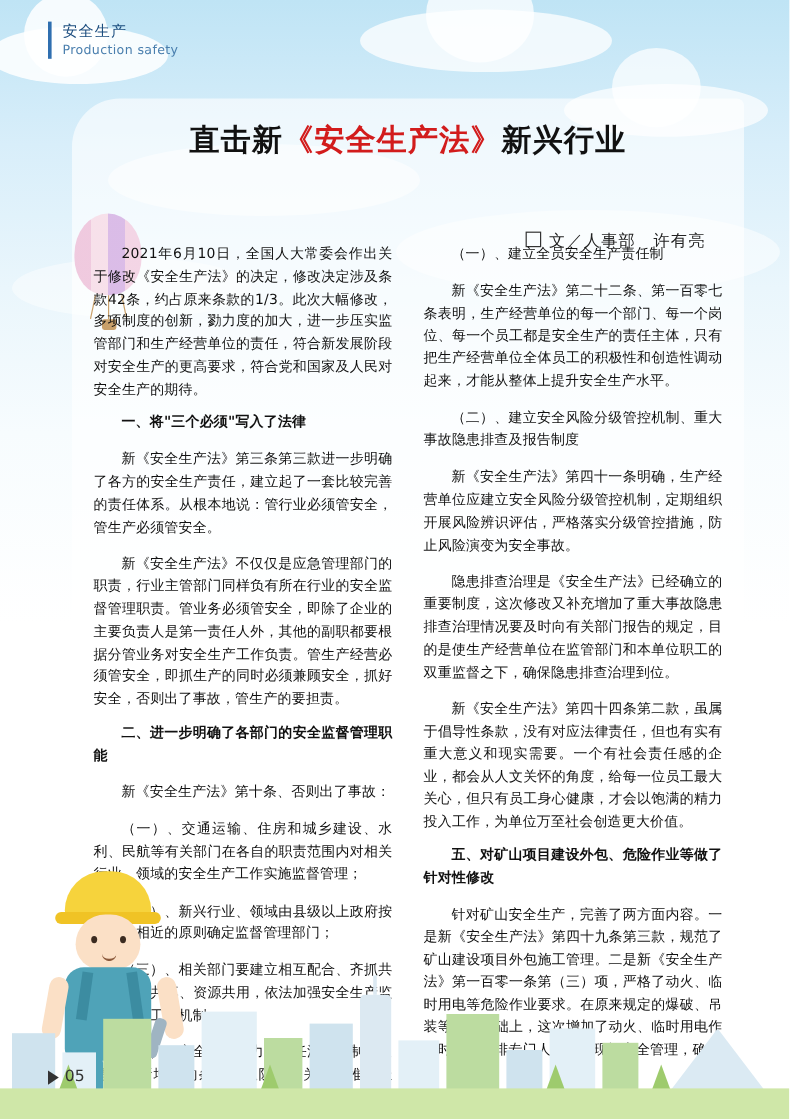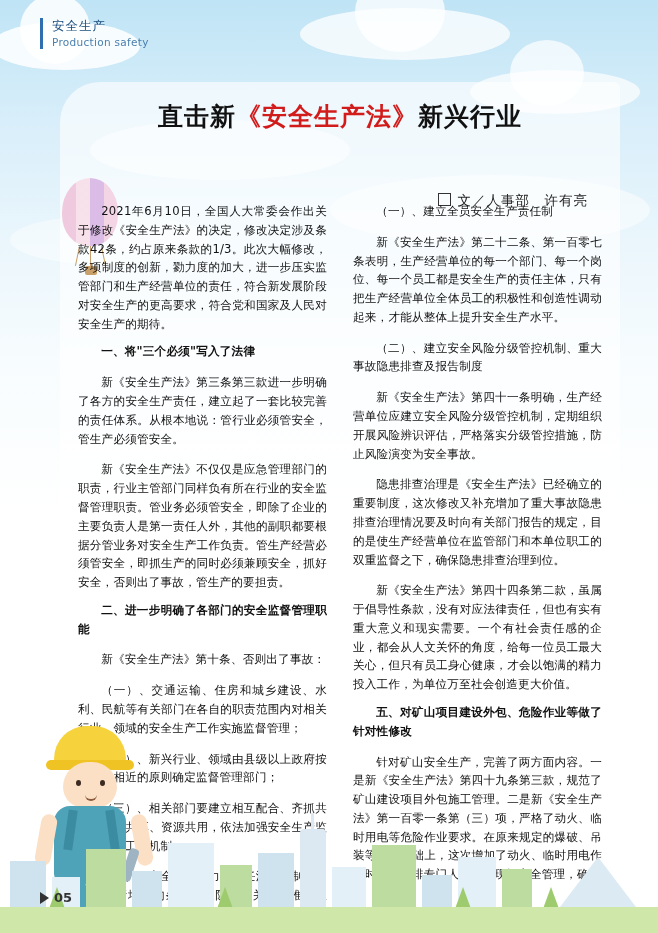--- a/index.html
+++ b/index.html
@@ -111,21 +111,21 @@
   .skyline .ground{position:absolute;bottom:0;left:0;width:658px;height:26px;background:#cfe7a8;}
   .bld{position:absolute;bottom:18px;background:#cfe3ee;}
   .bld.g{background:#bcdca0;}
   .bld.w{background:#e3f0f7;}
   .tower{position:absolute;bottom:18px;left:300px;width:26px;height:86px;background:#dce9f2;border-radius:4px;}
   .tower:after{content:"";position:absolute;left:11px;top:-20px;width:3px;height:20px;background:#dce9f2;}
   .mount{position:absolute;bottom:18px;right:16px;width:0;height:0;border-left:44px solid transparent;border-right:44px solid transparent;border-bottom:58px solid #dbeaf3;}
   .tree{position:absolute;bottom:16px;width:0;height:0;border-left:11px solid transparent;border-right:11px solid transparent;border-bottom:30px solid #9ecb6d;}
 
   
-  .pagenum{position:absolute;left:40px;bottom:28px;display:flex;align-items:center;gap:5px;color:#333;font-size:13px;font-weight:bold;}
+  .pagenum{position:absolute;left:40px;bottom:28px;display:flex;align-items:center;gap:5px;color:#333;font-size:13px;}
   .pagenum .tri{width:0;height:0;border-top:6px solid transparent;border-bottom:6px solid transparent;border-left:9px solid #333;}
 </style>
 </head>
 <body>
 
 <div class="page">
 
   <div class="cloud c1"></div>
   <div class="cloud c2"></div>
   <div class="cloud c3"></div>

